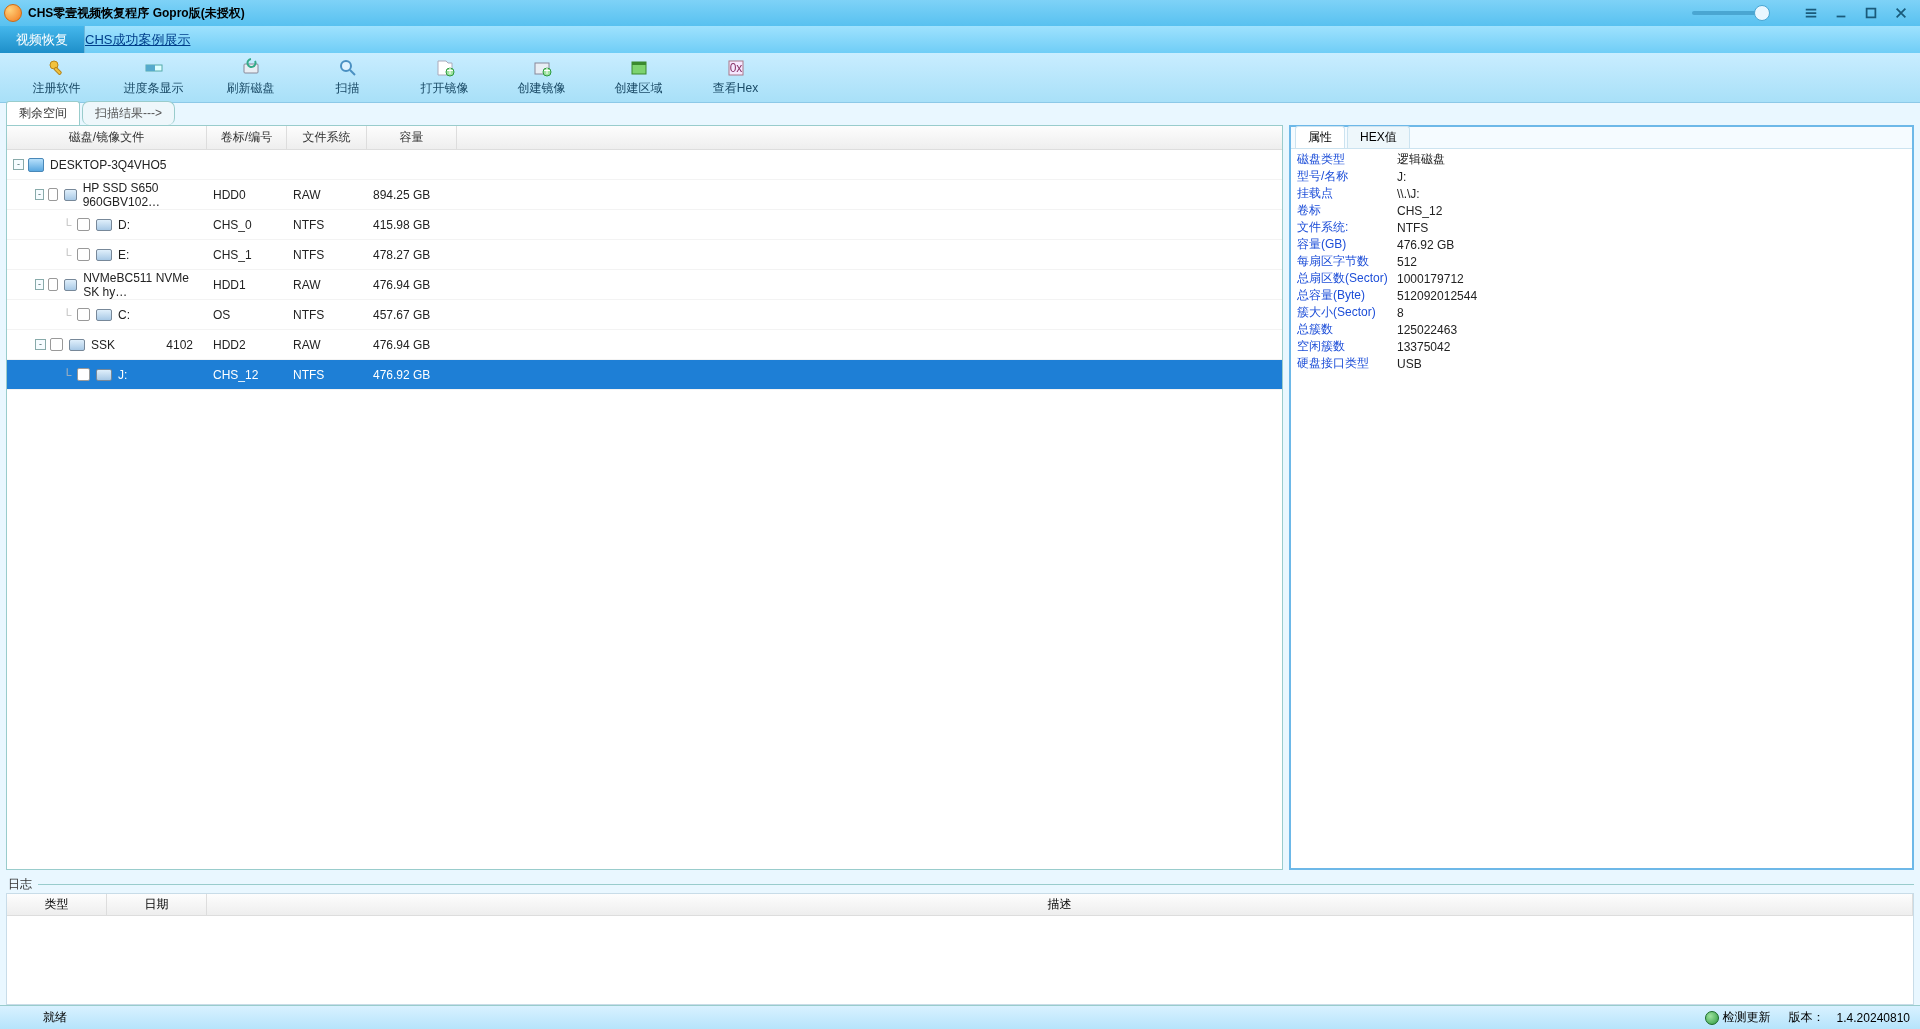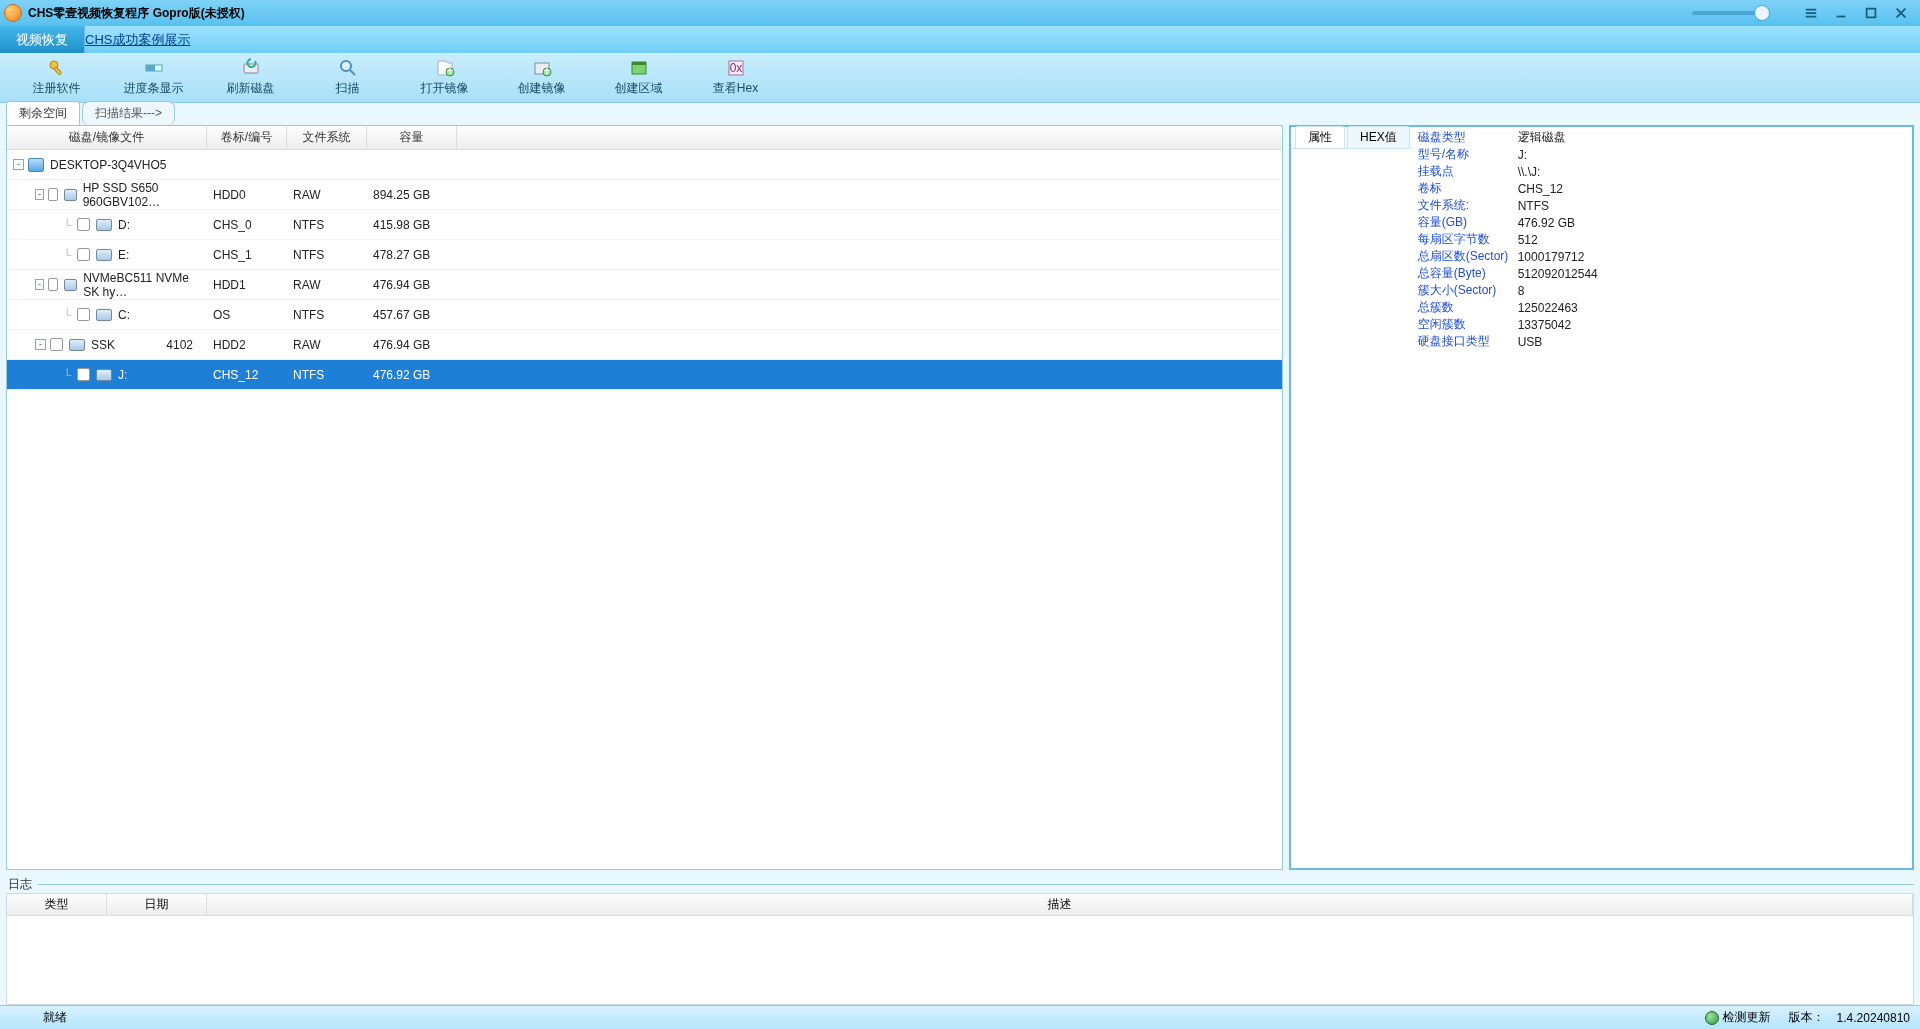--- a/index.html
+++ b/index.html
@@ -25,21 +25,21 @@
 .toolbar .tbtn{ width:97px; height:46px; display:flex; flex-direction:column; align-items:center; justify-content:center; gap:2px; cursor:pointer; border-radius:3px;}
 .toolbar .tbtn .ticon{ width:20px; height:20px; display:flex; align-items:center; justify-content:center;}
 .toolbar .tbtn span{ color:#1a4a66; }
 
 .tabs2{ height:22px; display:flex; align-items:flex-end; padding-left:6px; background:#e9f7ff;}
 .tabs2 .t{ padding:3px 12px; border:1px solid #9cc; border-bottom:none; background:#fff; margin-right:2px; border-radius:3px 3px 0 0; cursor:pointer; color:#333;}
 .tabs2 .t.inactive{ background:#eef7fb; color:#555;border-radius:7px;}
 
 .main{ flex:1; display:flex; gap:6px; padding:0 6px 4px 6px; background:#e9f7ff; min-height:0;}
 .left{ flex:1; background:#fff; border:1px solid #9cc; display:flex; flex-direction:column; min-height:0;}
-.right{ width:625px; background:#fff; border:2px solid #6db8e8; display:flex; flex-direction:row;}
+.right{ width:625px; background:#fff; border:2px solid #6db8e8; display:flex; flex-direction:column;}
 
 .grid-head{ display:flex; height:24px; border-bottom:1px solid #ddd; background:linear-gradient(#fdfdfd,#eee);}
 .grid-head .gh{ border-right:1px solid #ddd; display:flex; align-items:center; justify-content:center; color:#333;}
 .gh.c1{ width:200px;} .gh.c2{ width:80px;} .gh.c3{ width:80px;} .gh.c4{ width:90px; flex:0 0 90px;}
 .grid-body{ flex:1; overflow:auto;}
 .row{ display:flex; height:30px; align-items:center; border-bottom:1px solid #f3f3f3;}
 .row .c{ display:flex; align-items:center; padding:0 6px; color:#222;}
 .row .c1{ width:200px;} .row .c2{ width:80px;} .row .c3{ width:80px;} .row .c4{ width:90px;}
 .row.sel{ background:#1e7fd6; color:#fff;}
 .row.sel .c{ color:#fff;}

